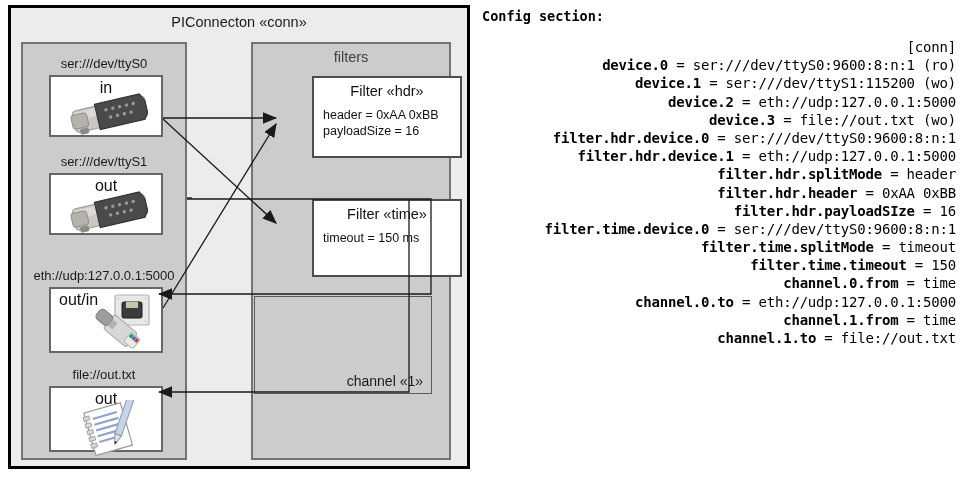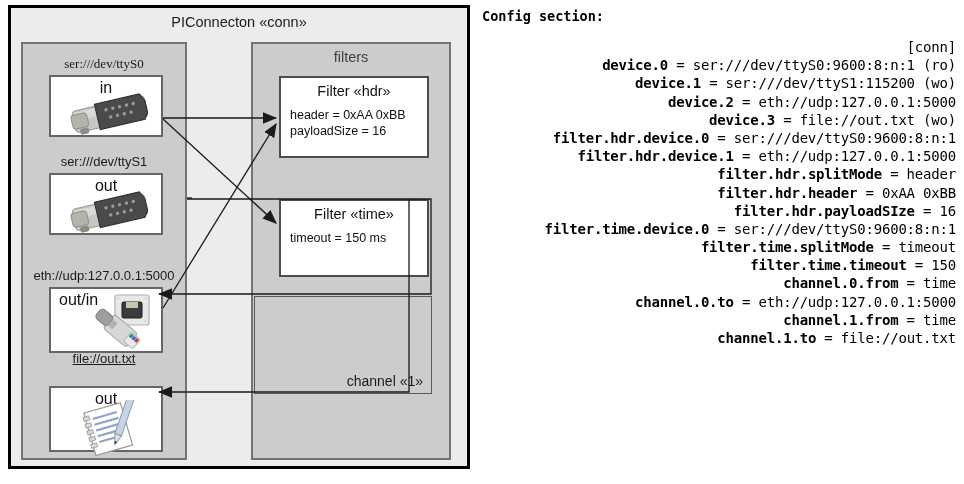--- a/index.html
+++ b/index.html
@@ -24,21 +24,21 @@
   .dev-label{position:absolute;width:100%;text-align:center;font-size:13px;
              color:#1a1a1a;left:0;}
   .dev-box{position:absolute;background:#ffffff;border:2px solid #666666;
            box-sizing:border-box;}
   .dev-role{position:absolute;top:2px;width:100%;text-align:center;
             font-size:16px;color:#111;left:0;}
   .dev-role.left{text-align:left;left:8px;width:auto;}
 
   
   .filter-box{position:absolute;background:#ffffff;border:2px solid #4d4d4d;
-              box-sizing:border-box;}
+              box-sizing:border-box;margin-left:33px;}
   .filter-title{position:absolute;left:0;top:5px;width:100%;text-align:center;
                 font-size:14.5px;color:#111;}
   .filter-props{position:absolute;left:9px;top:29px;font-size:12.5px;
                 line-height:16px;color:#111;}
 
   
   .chan-box{position:absolute;border:1.5px solid #737373;box-sizing:border-box;
             background:#cccccc;}
   .chan-label{position:absolute;right:8px;bottom:4px;font-size:14px;color:#1a1a1a;}
 
@@ -64,21 +64,21 @@
 <body>
 
 <div id="root">
 
   <div id="diagram">
 
     <div id="diagram-title">PIConnecton «conn»</div>
 
     <div class="panel" id="devices-panel">
 
-      <div class="dev-label" style="top:12px;font-family:Liberation Serif, serif;">ser:///dev/ttyS0</div>
+      <div class="dev-label" style="top:12px;">ser:///dev/ttyS0</div>
       <div class="dev-box" style="left:26px;top:31px;width:114px;height:62px;">
         <div class="dev-role">in</div>
         <svg class="icon serial-icon" style="left:16px;top:14px;" viewBox="0 0 86 46">
           <g transform="rotate(-13 43 23)">
             <rect x="6" y="12" width="74" height="22" rx="4" fill="#c9c7c2" stroke="#9a9893" stroke-width="1"></rect>
             <rect x="8" y="14" width="70" height="8" fill="#dcdad5"></rect>
             <path d="M30 10 L76 10 L80 18 L80 30 L76 36 L30 36 Z" fill="#4a4a4a" stroke="#2e2e2e" stroke-width="1"></path>
             <g fill="#9a9a9a">
               <circle cx="40" cy="18" r="1.7"></circle>
                 <circle cx="47" cy="18" r="1.7"></circle>
@@ -139,21 +139,21 @@
             <rect x="40" y="31" width="12" height="12" rx="2" fill="#e9e9e9" stroke="#b5b5b5"></rect>
             <rect x="41" y="32" width="3.2" height="4" fill="#2e9d4a"></rect>
             <rect x="44.5" y="32" width="3.2" height="4" fill="#3a6fd8"></rect>
             <rect x="48" y="32" width="3.2" height="4" fill="#d23a3a"></rect>
             <rect x="2" y="31" width="16" height="12" rx="4" fill="#9e9e9e" stroke="#7d7d7d"></rect>
             <rect x="18" y="33" width="6" height="8" fill="#b3b3b3"></rect>
           </g>
         </svg>
       </div>
 
-      <div class="dev-label" style="top:307px;text-decoration:underline;">file://out.txt</div>
+      <div class="dev-label" style="top:323px;">file://out.txt</div>
       <div class="dev-box" style="left:26px;top:342px;width:114px;height:66px;">
         <div class="dev-role">out</div>
         <svg class="icon file-icon" style="left:30px;top:12px;" viewBox="0 0 62 56">
           <g transform="rotate(-16 31 28)">
             <rect x="8" y="6" width="38" height="44" fill="#ffffff" stroke="#9a9a9a" stroke-width="1.2"></rect>
             <g stroke="#8ea3c8" stroke-width="2.2">
               <line x1="15" y1="14" x2="40" y2="14"></line>
                 <line x1="15" y1="20" x2="40" y2="20"></line>
               <line x1="15" y1="26" x2="40" y2="26"></line>
                 <line x1="15" y1="32" x2="40" y2="32"></line>

